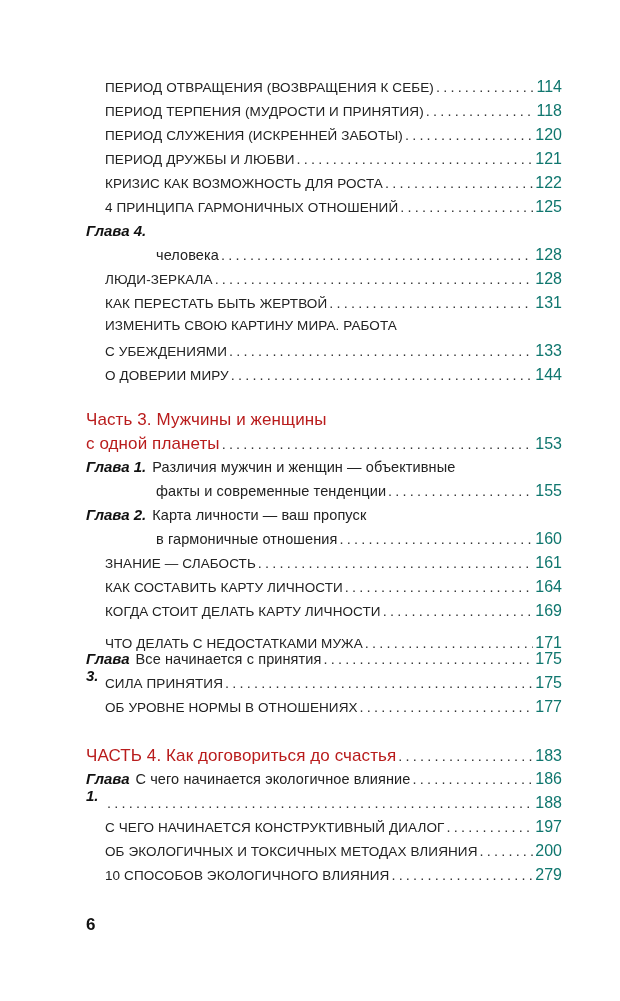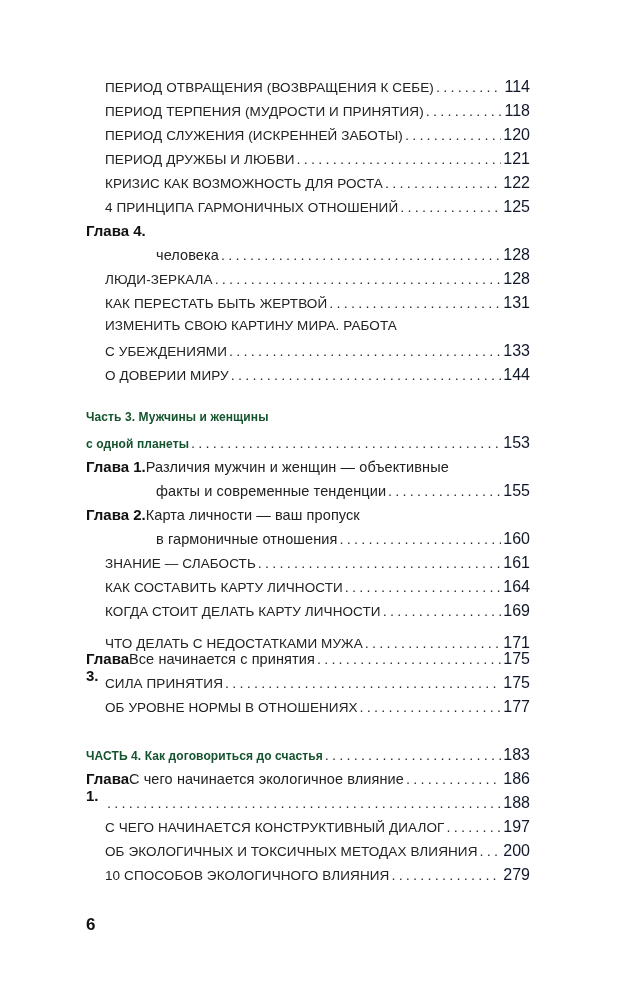--- a/index.html
+++ b/index.html
@@ -13,30 +13,30 @@
       position: absolute; left: 0; width: 620px; height: 24px;
       display: flex; align-items: baseline;
     }
     .row .title {
       white-space: nowrap; font-size: 14.5px; letter-spacing: 0.1px; color: #222;
     }
     .row .dots {
       flex: 1 1 auto; overflow: hidden; white-space: nowrap;
       font-size: 14.5px; letter-spacing: 3.2px; color: #333; margin: 0 2px;
     }
-    .row .page { font-size: 16px; color: #0f172a; white-space: nowrap; }
+    .row .page { font-size: 16px; color: #0f766e; white-space: nowrap; }
     .caps .title { font-size: 13.5px; text-transform: none; }
-    .lbl { font-weight: bold; font-size: 15px; color: #111; }
-    .part .title { font-weight: bold; font-size: 12px; color: #14532d; }
+    .lbl { font-weight: bold; font-size: 15px; margin-right: 6px; color: #111; font-style: italic; }
+    .part .title { font-weight: normal; font-size: 17px; color: #b91c1c; }
     .part .page { font-size: 16px; }
     .indent-sub { padding-left: 105px; }
     .indent-ch { padding-left: 86px; }
     .indent-cont { padding-left: 156px; }
     .indent-part { padding-left: 86px; }
-    .row .inner { display: flex; align-items: baseline; width: 100%; box-sizing: border-box; padding-right: 90px; }
+    .row .inner { display: flex; align-items: baseline; width: 100%; box-sizing: border-box; padding-right: 58px; }
     .page-num {
       position: absolute; left: 86px; top: 915px;
       font-weight: bold; font-size: 17px; color: #111;
     }
   </style>
 </head>
 <body>
 
 <div class="toc">
 

